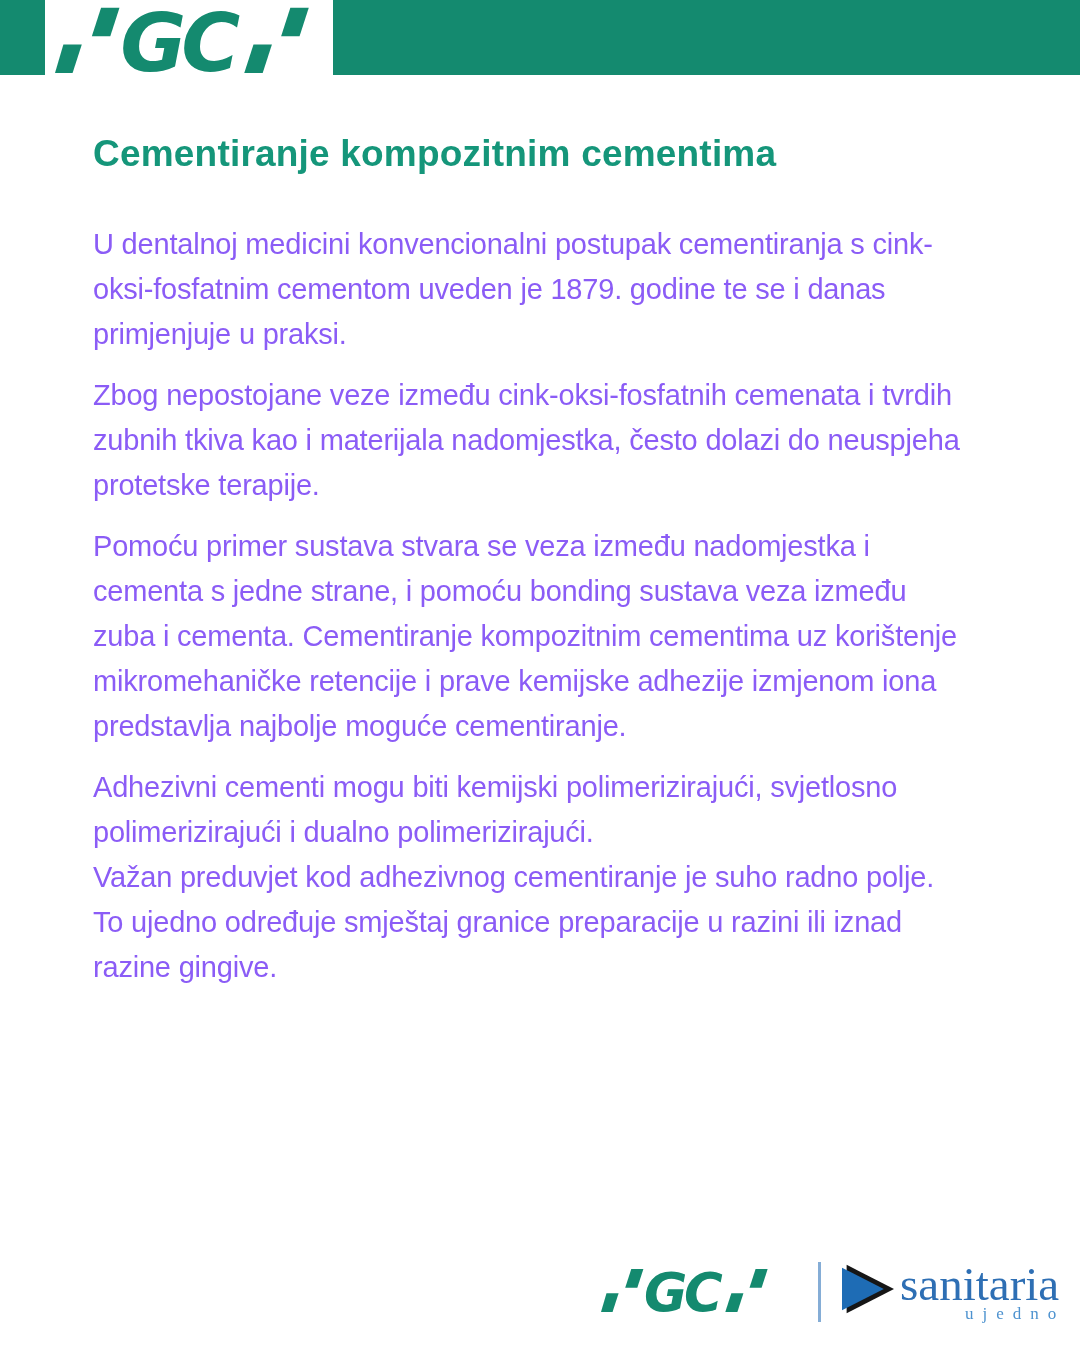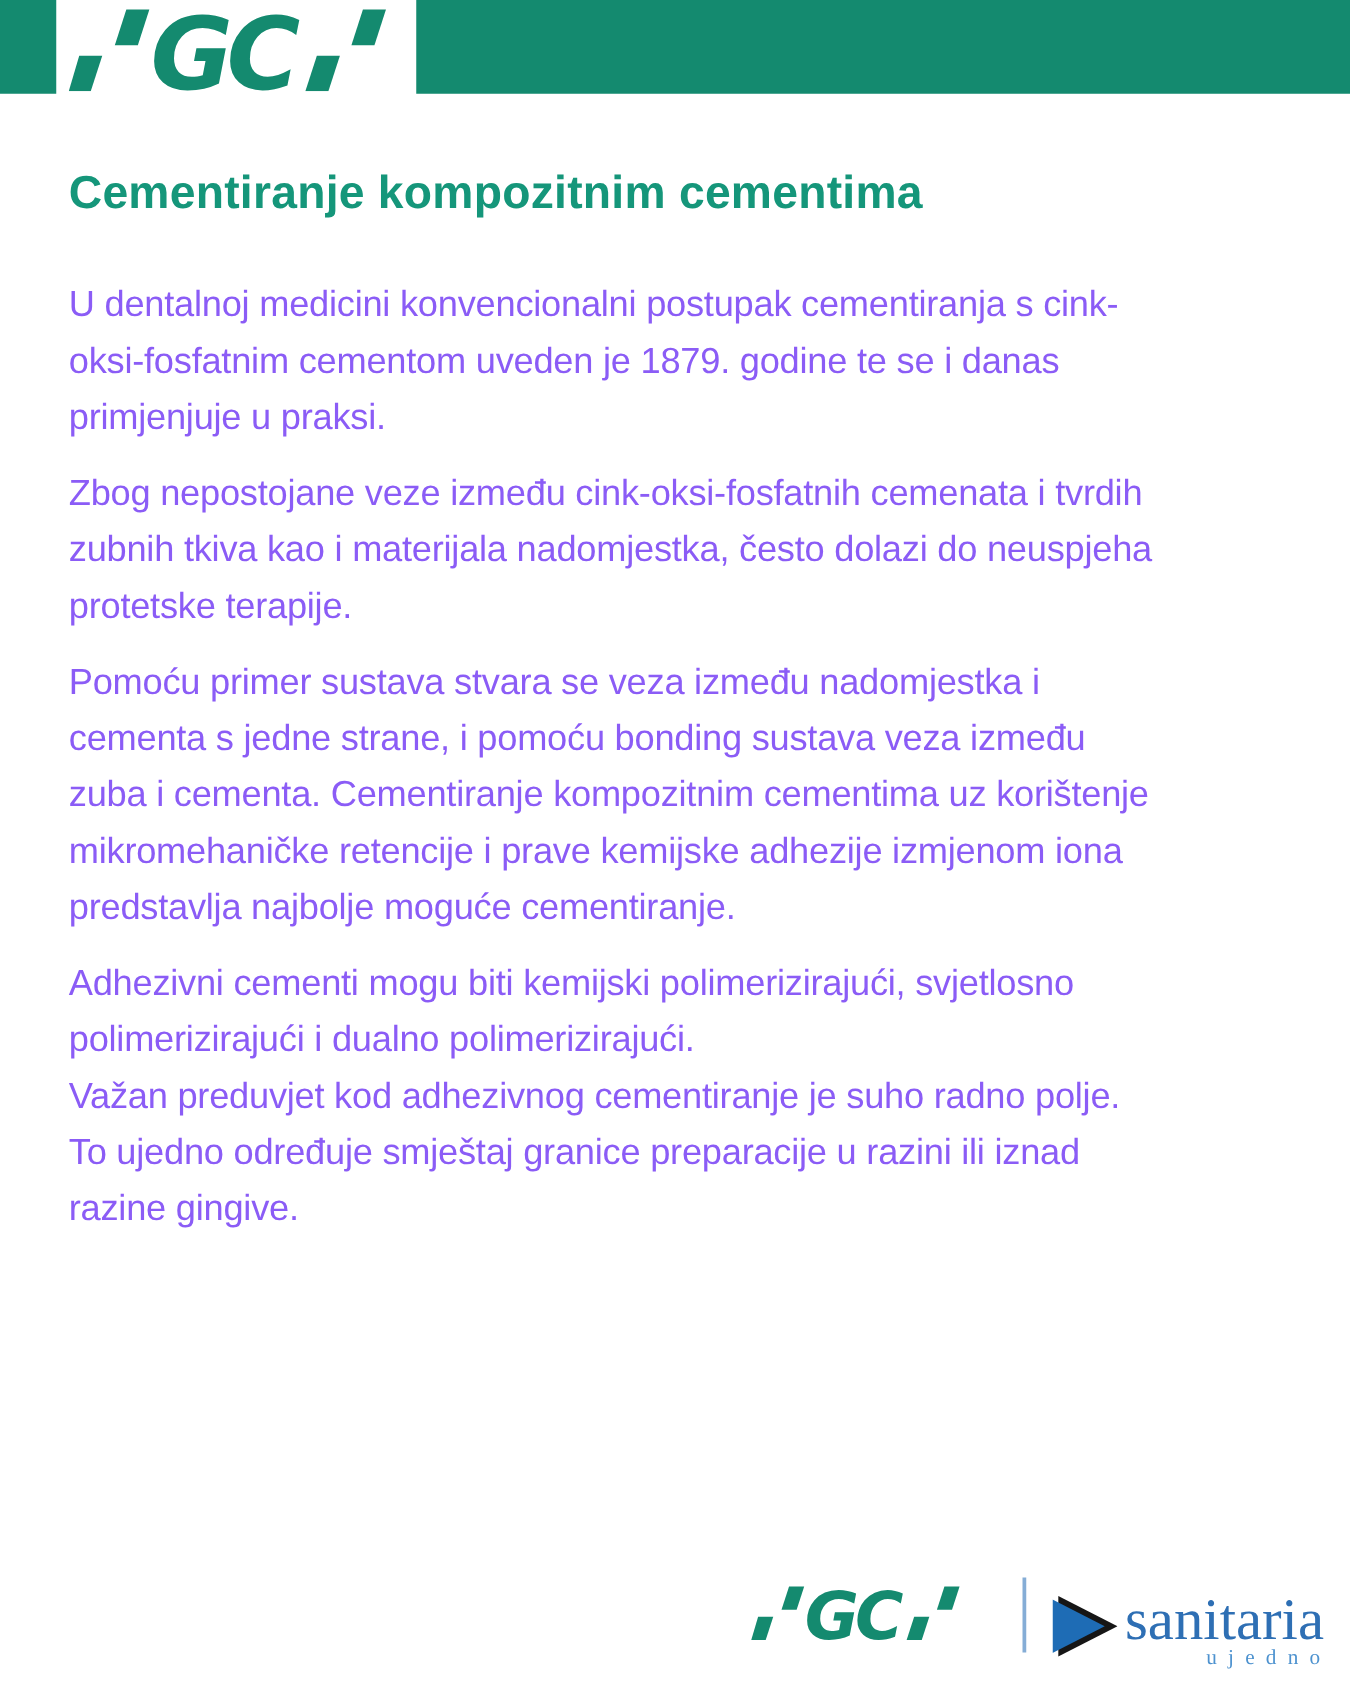--- a/index.html
+++ b/index.html
@@ -39,21 +39,22 @@
   .gc-logo polygon { fill: #148a6f; }
   .gc-logo text {
     fill: #148a6f;
     font-family: "DejaVu Sans", "Liberation Sans", sans-serif;
     font-weight: bold;
     font-style: italic;
   }
 
   
   .content {
-    padding: 0 50px 0 55px;
+    padding: 0 50px 0 81px;
+    margin-left: 12px;
   }
   h1.title {
     margin: 57px 0 0 0;
     font-size: 37px;
     line-height: 44px;
     font-weight: bold;
     letter-spacing: 0.2px;
     color: #15967a;
   }
   p.para {
@@ -78,21 +79,21 @@
     width: 178px; height: 44px;
   }
   .footer-divider {
     position: absolute;
     left: 818px; top: 6px;
     width: 3px; height: 60px;
     background: #85add6;
   }
   .sanitaria {
     position: absolute;
-    left: 842px; top: 16px;
+    left: 842px; top: 4px;
     display: flex;
     align-items: flex-start;
   }
   .sanitaria .tri {
     width: 52px; height: 52px;
     display: block;
     margin-top: 3px;
   }
   .s-text {
     margin-left: 6px;

